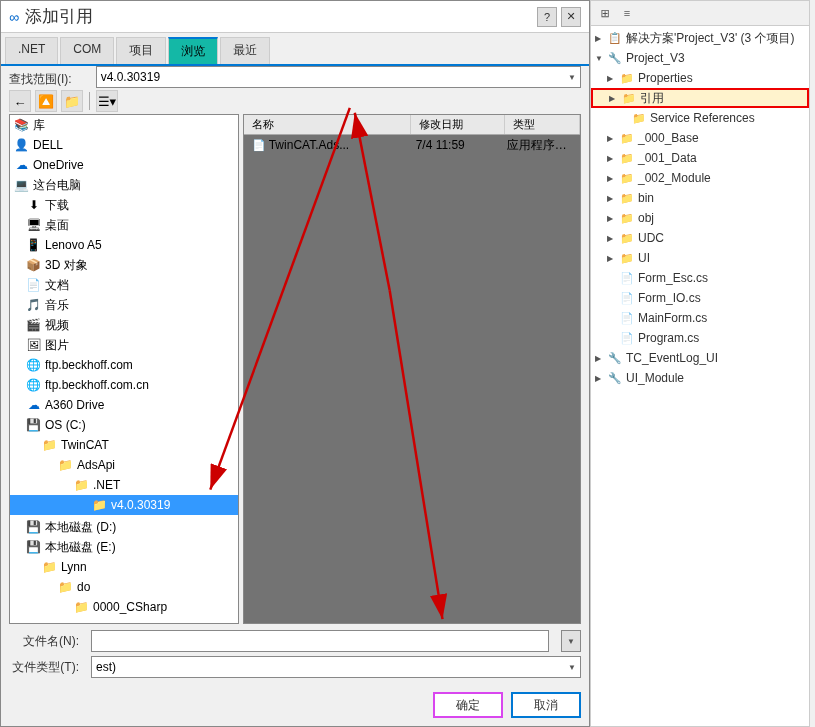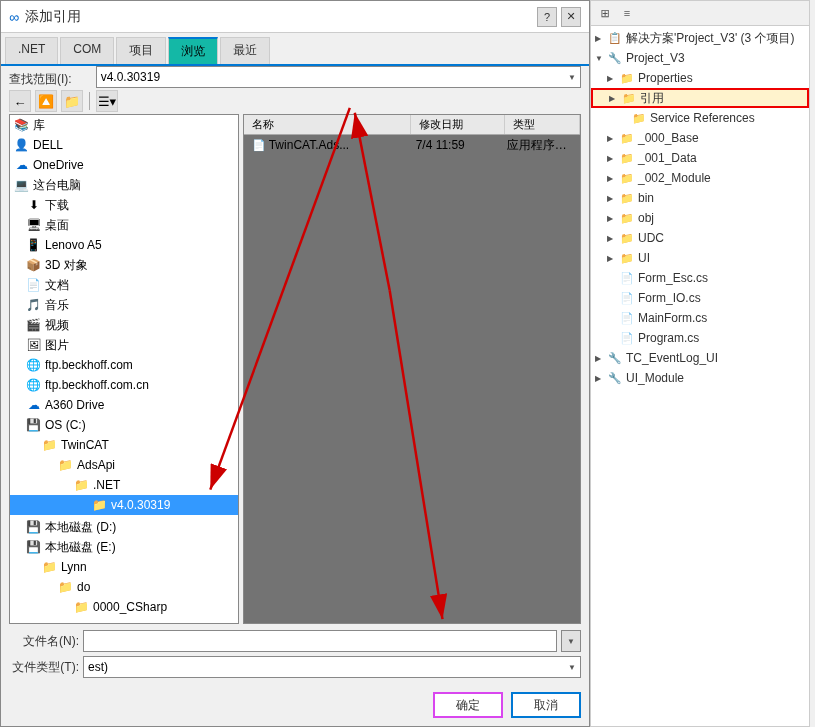--- a/index.html
+++ b/index.html
@@ -39,21 +39,21 @@
       align-items: center;
       gap: 6px;
     }
 
     .dialog-title-icon {
       color: #0066cc;
       font-size: 14px;
     }
 
     .dialog-title-text {
-      font-size: 14px;
+      font-size: 17px;
       color: #333;
     }
 
     .dialog-title-controls {
       display: flex;
       gap: 4px;
     }
 
     .title-btn {
       width: 20px;
@@ -253,21 +253,21 @@
 
     
     .bottom-area {
       padding: 6px 8px;
     }
 
     .field-row {
       display: flex;
       align-items: center;
       margin-bottom: 4px;
-      gap: 4px;
+      gap: 12px;
     }
 
     .field-label {
       width: 70px;
       text-align: right;
       color: #333;
     }
 
     .field-input {
       flex: 1;

